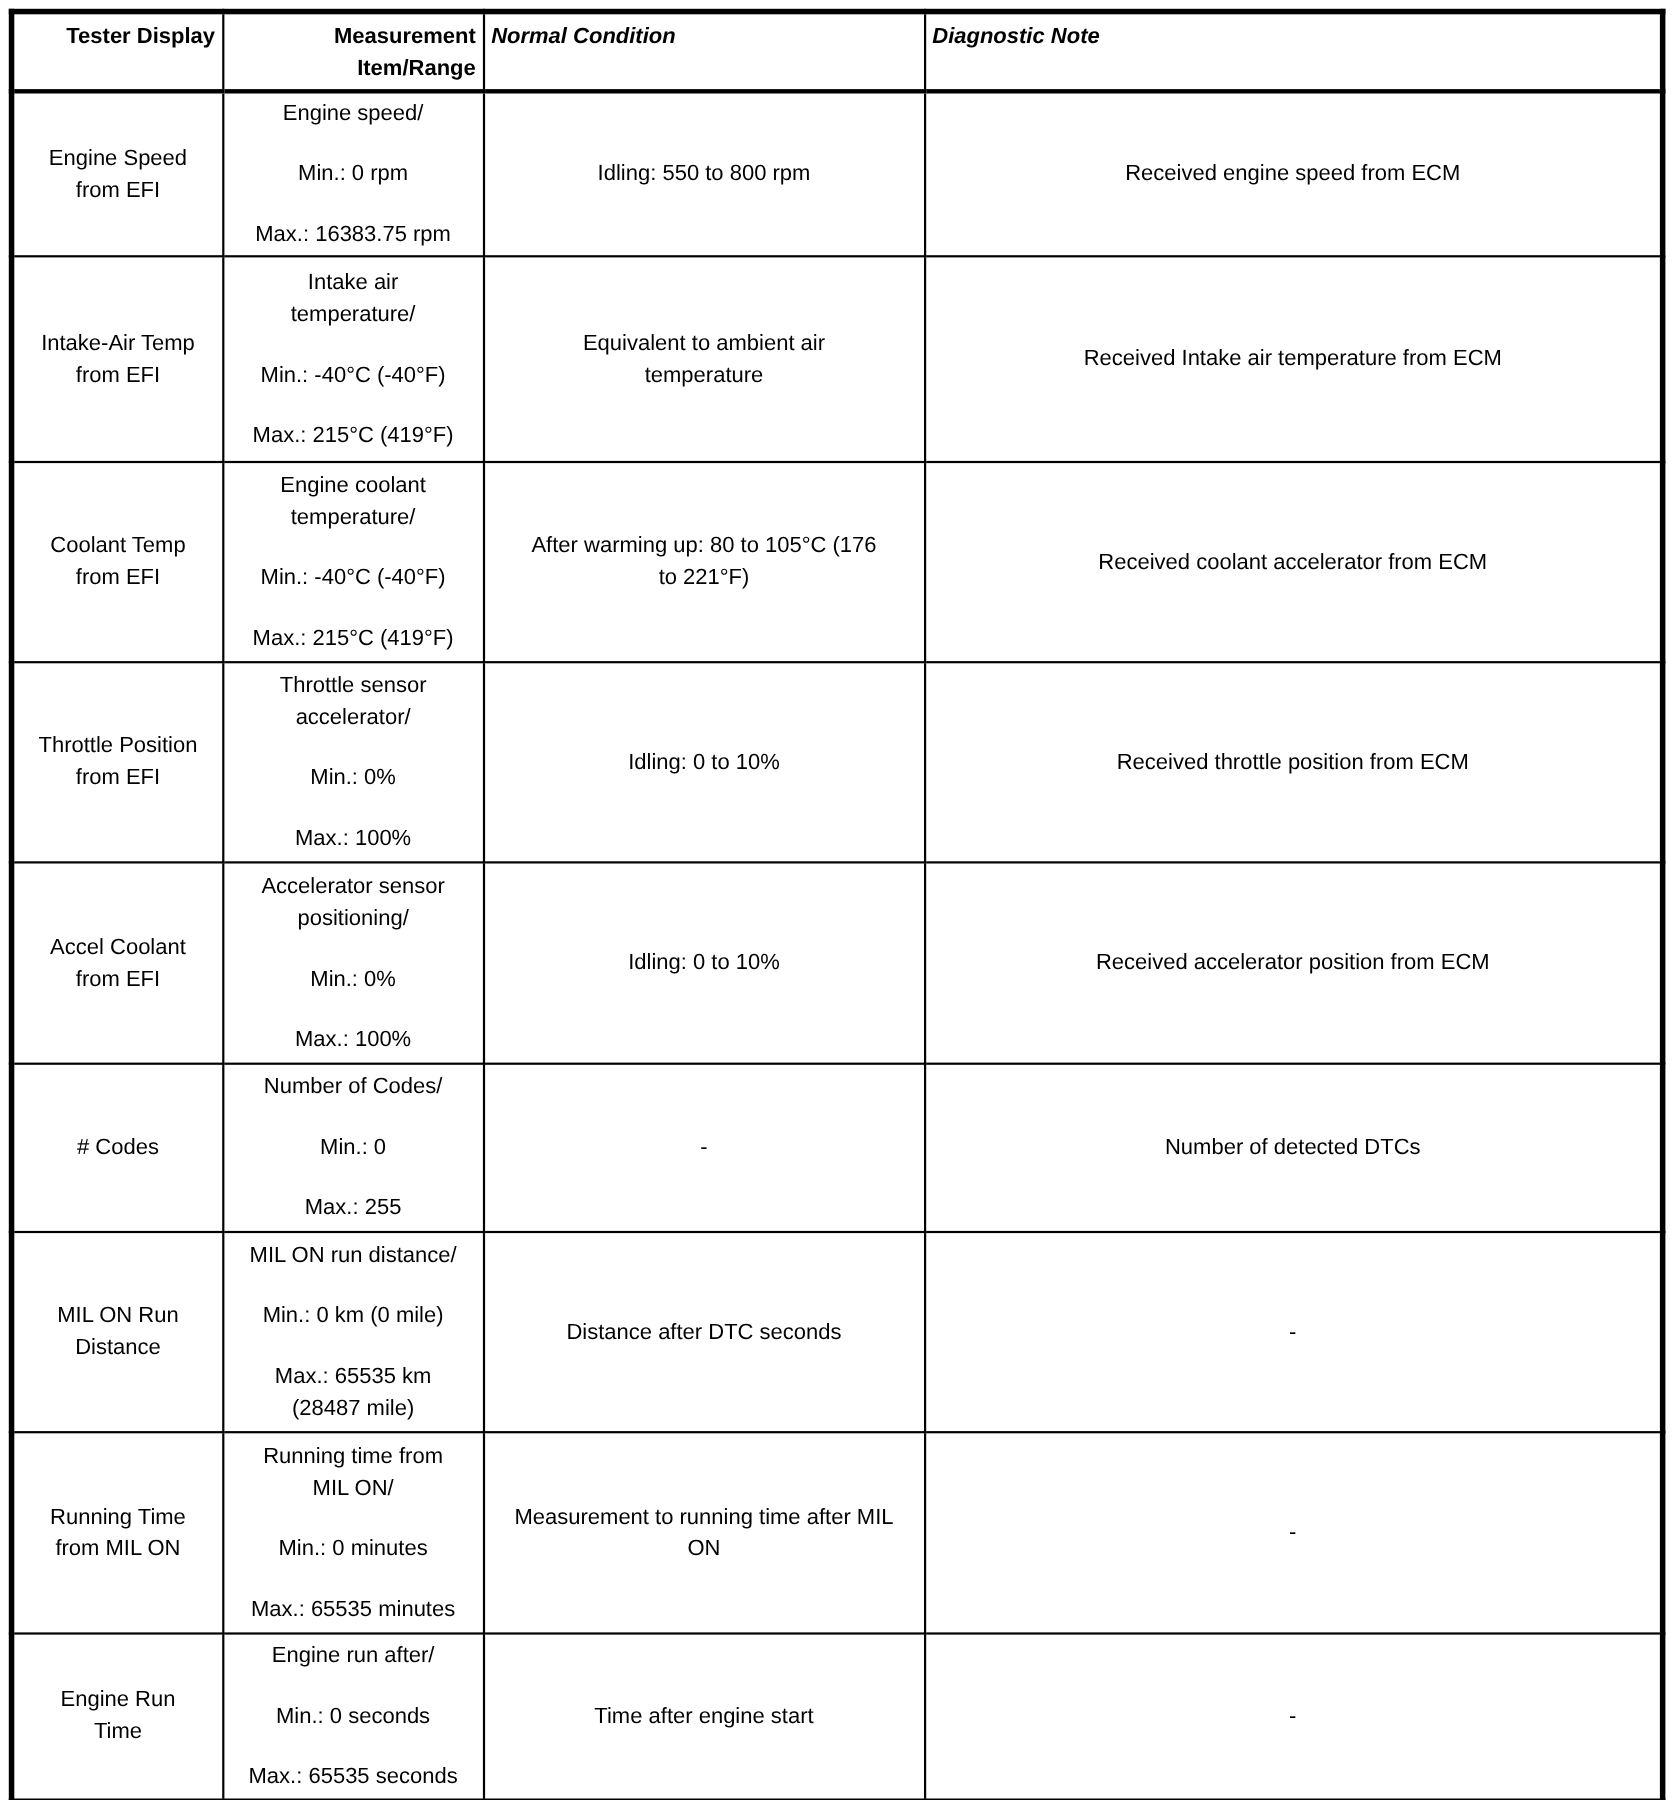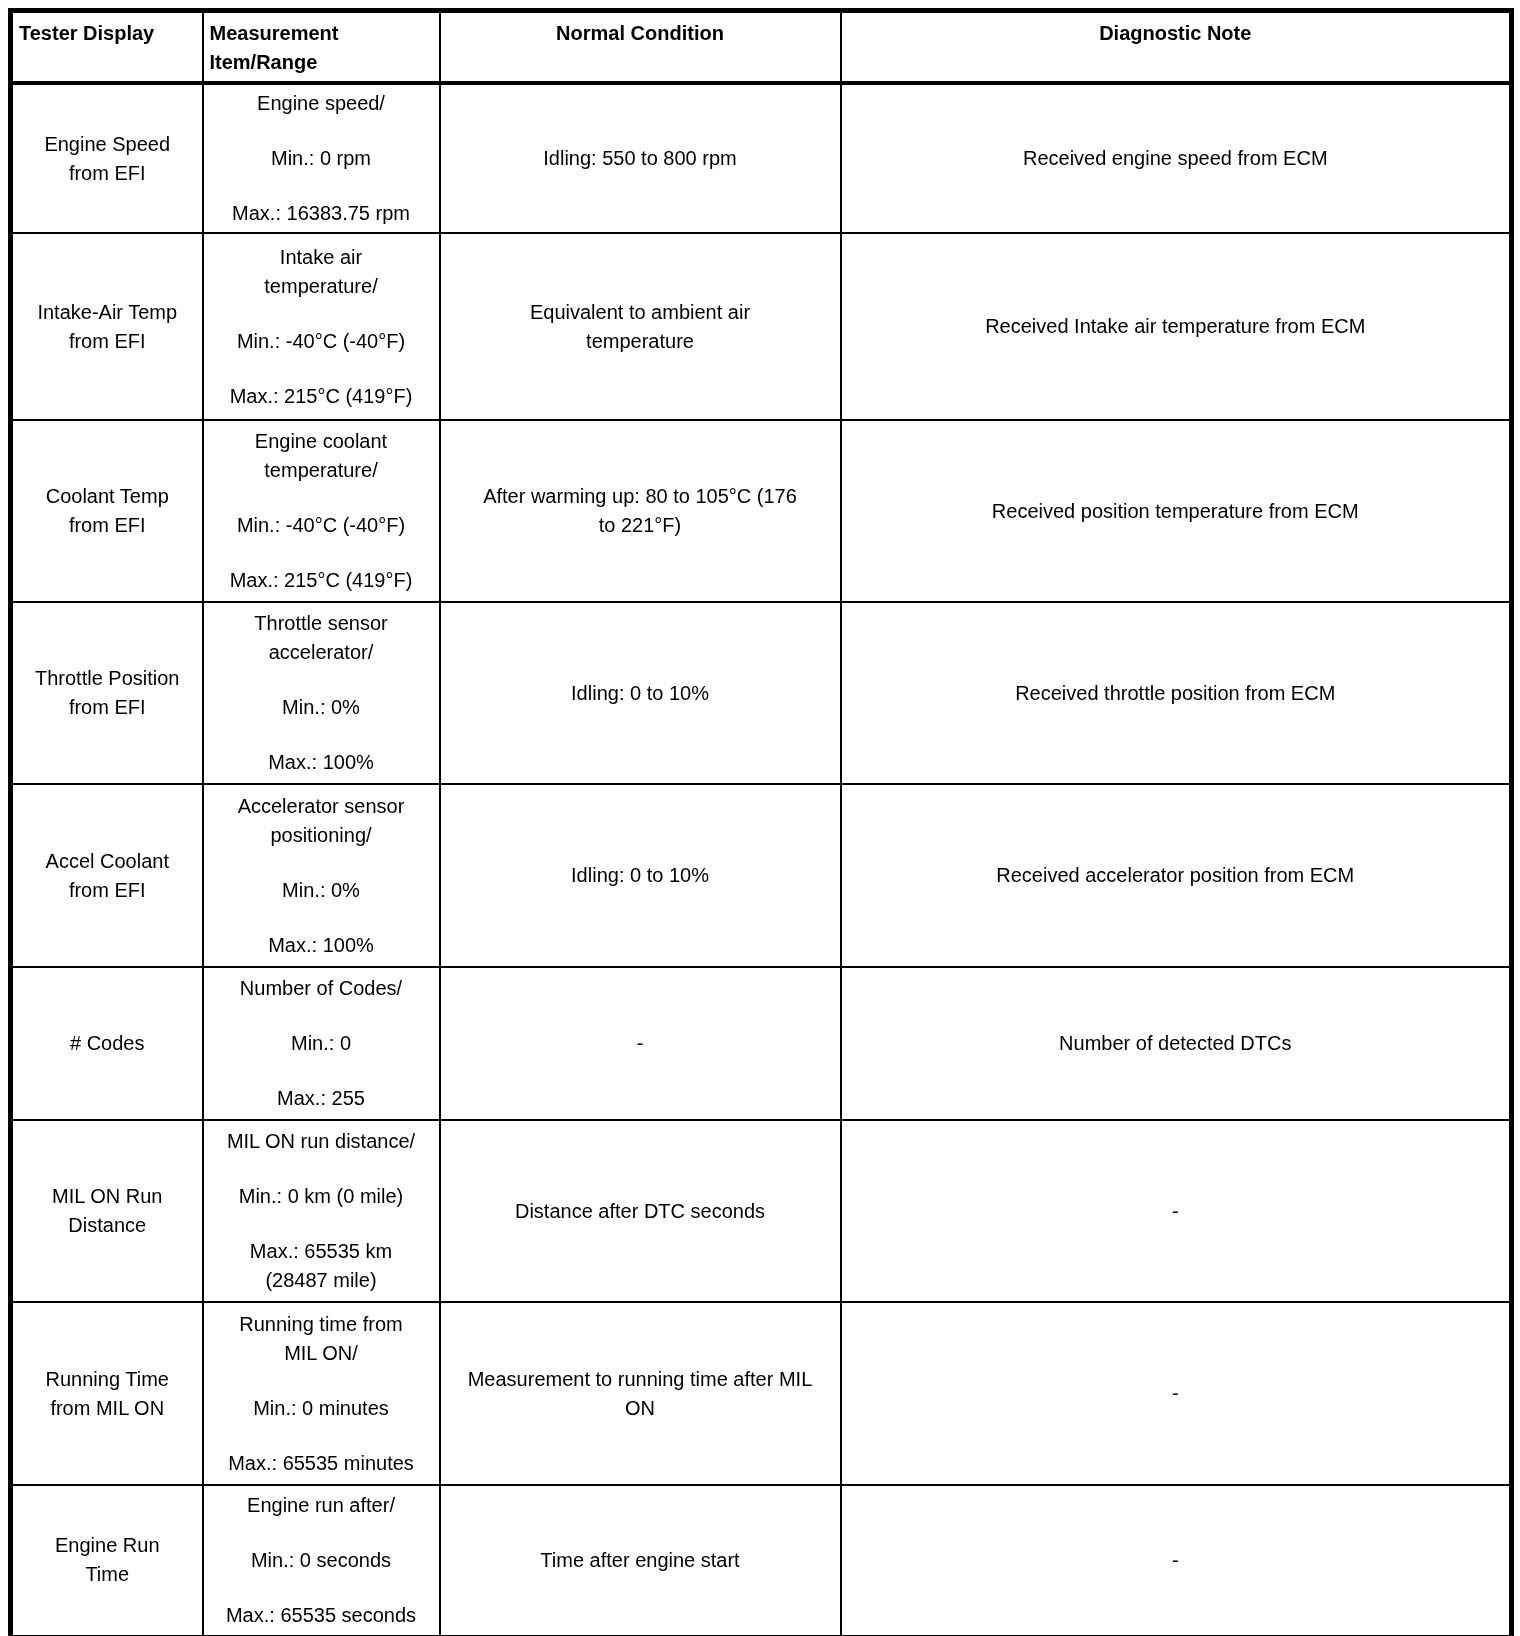--- a/index.html
+++ b/index.html
@@ -33,26 +33,27 @@
     line-height: 29px;
     padding: 4px 6px;
     overflow: hidden;
     white-space: pre-line;
     word-wrap: break-word;
   }
   thead th {
     border-bottom-width: 4px;
     font-weight: bold;
     vertical-align: top;
-    text-align: left;
+    text-align: right;
     padding-top: 6px;
   }
   thead th:nth-child(3),
   thead th:nth-child(4) {
-    text-align: center;
+    text-align: left;
+    font-style: italic;
   }
   tbody td {
     vertical-align: middle;
     text-align: center;
     font-weight: normal;
   }
   .m-line { white-space: pre-line; }
   .m-line + .m-line { margin-top: 26px; }
 </style>
 </head>
@@ -91,21 +92,21 @@
 temperature</td>
     <td>Received Intake air temperature from ECM</td>
   </tr>
         <tr style="height: 182px;">
     <td>Coolant Temp
 from EFI</td>
     <td><div class="m-line">Engine coolant
 temperature/</div><div class="m-line">Min.: -40°C (-40°F)</div><div class="m-line">Max.: 215°C (419°F)</div></td>
     <td>After warming up: 80 to 105°C (176
 to 221°F)</td>
-    <td>Received position temperature from ECM</td>
+    <td>Received coolant accelerator from ECM</td>
   </tr>
         <tr style="height: 182px;">
     <td>Throttle Position
 from EFI</td>
     <td><div class="m-line">Throttle sensor
 accelerator/</div><div class="m-line">Min.: 0%</div><div class="m-line">Max.: 100%</div></td>
     <td>Idling: 0 to 10%</td>
     <td>Received throttle position from ECM</td>
   </tr>
         <tr style="height: 183px;">

